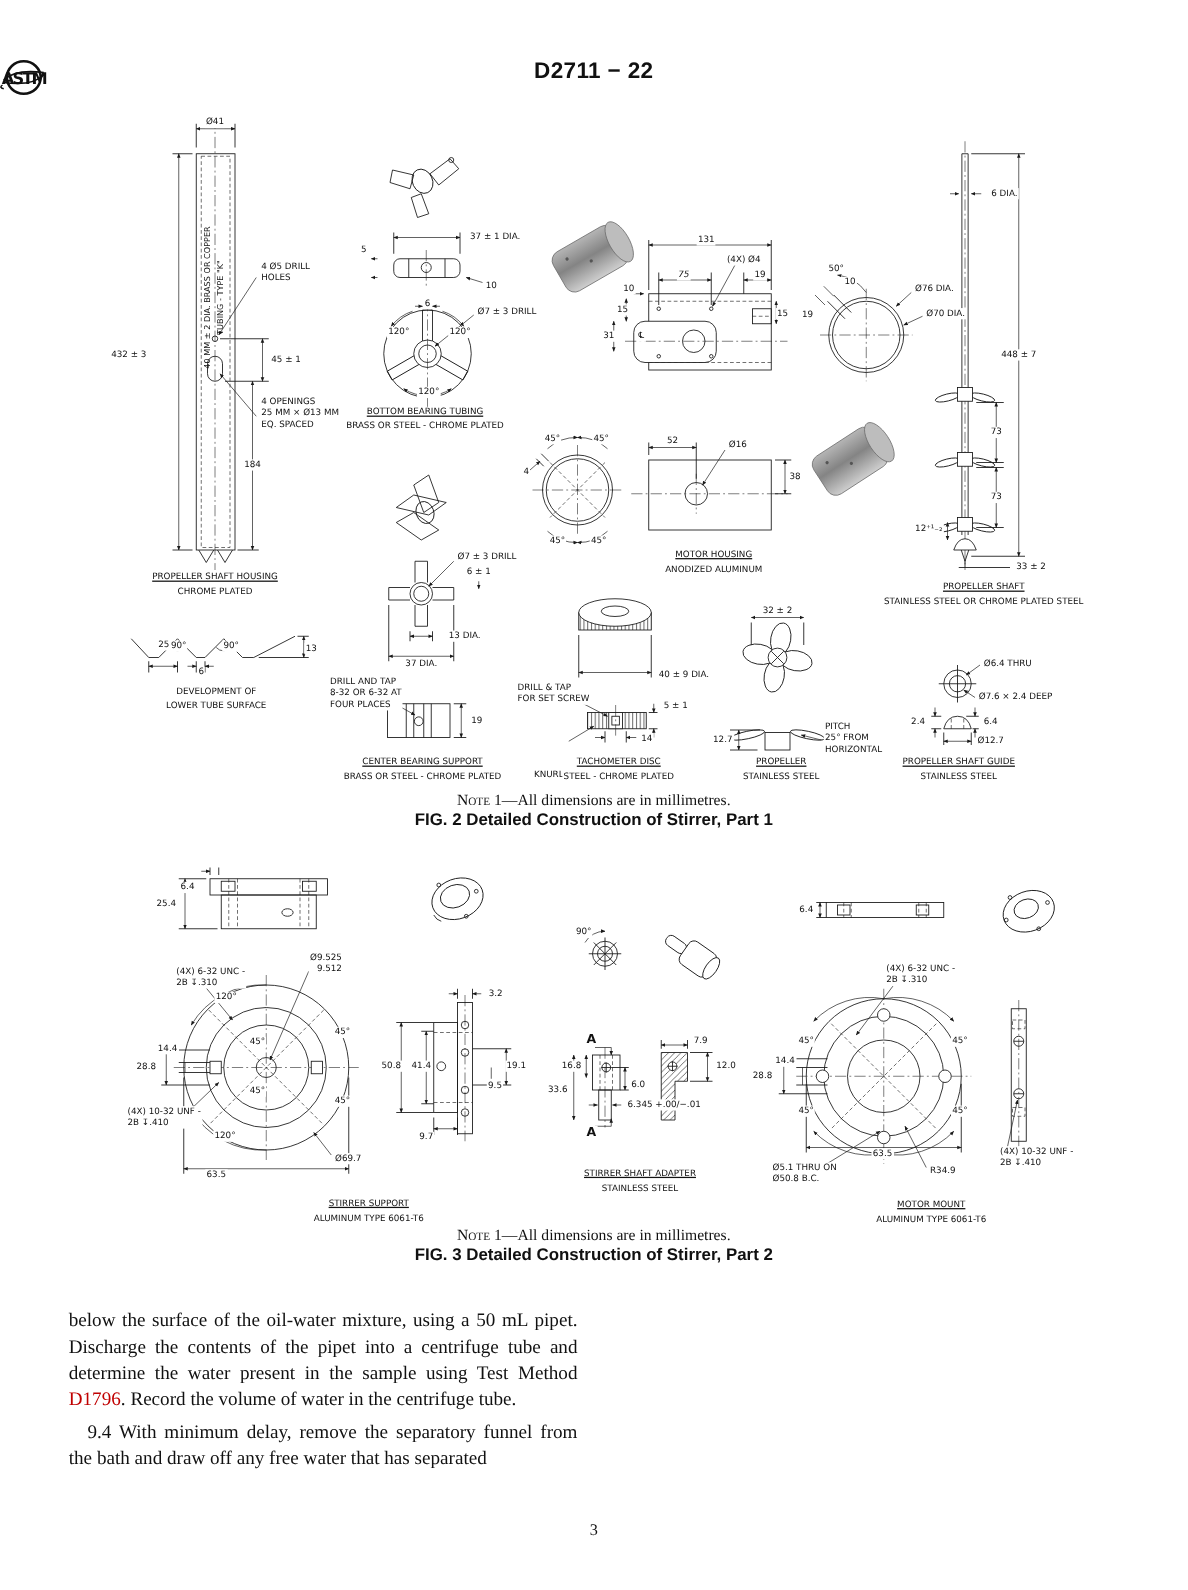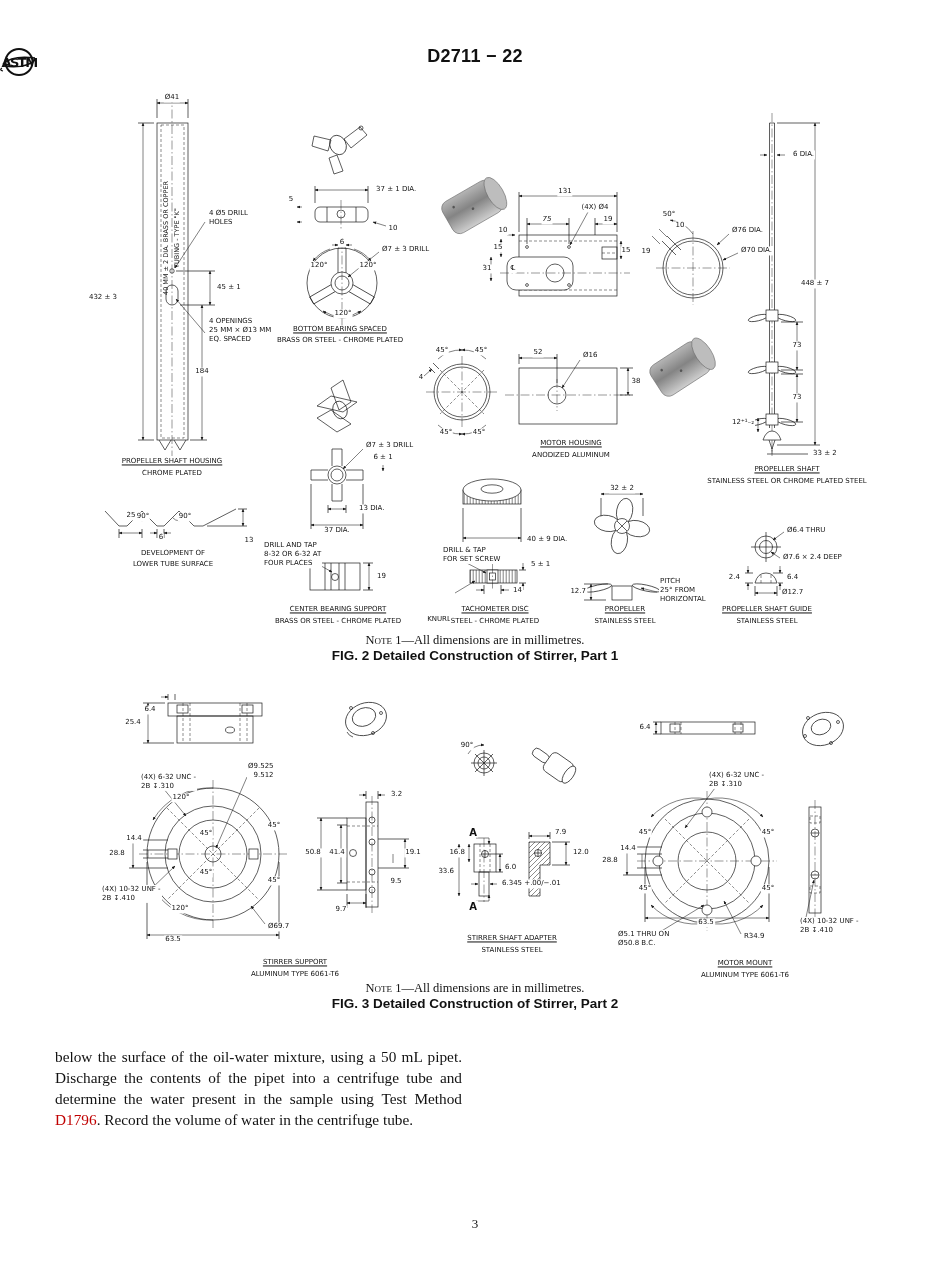--- a/index.html
+++ b/index.html
@@ -380,41 +380,41 @@
   <line class="ln" x1="718" y1="485" x2="728" y2="485"></line>
         <line class="ln" x1="723" y1="495" x2="728" y2="495"></line>
   <line class="dim" x1="725" y1="478" x2="725" y2="485" marker-end="url(#ar)"></line>
   <line class="dim" x1="725" y1="502" x2="725" y2="495" marker-end="url(#ar)"></line>
   <line class="ln" x1="700" y1="498" x2="700" y2="508"></line>
         <line class="ln" x1="722" y1="498" x2="722" y2="508"></line>
   <line class="dim" x1="700" y1="505" x2="722" y2="505" marker-start="url(#ar)" marker-end="url(#ar)"></line>
 </g>
 </svg>
 <span class="dl" style="left: 117px; top: 10px;">Ø41</span>
-    <span class="dl" style="left: 48px; top: 210px;">432 ± 3</span>
+    <span class="dl" style="left: 48px; top: 196px;">432 ± 3</span>
     <span class="dl dl-v" style="left: 111px; top: 150px;">40 MM ± 2 DIA. BRASS OR COPPER</span>
     <span class="dl dl-v" style="left: 122px; top: 150px;">TUBING - TYPE "K"</span>
     <span class="dl a-s" style="left: 153px; top: 130px;">4 Ø5 DRILL
 HOLES</span>
     <span class="dl a-s" style="left: 161px; top: 200px;">45 ± 1</span>
     <span class="dl a-s" style="left: 153px; top: 243px;">4 OPENINGS
 25 MM × Ø13 MM
 EQ. SPACED</span>
     <span class="dl" style="left: 147px; top: 284px;">184</span>
     <span class="dl dl-t" style="left: 117px; top: 374px;">PROPELLER SHAFT HOUSING</span>
     <span class="dl dl-st" style="left: 117px; top: 386px;">CHROME PLATED</span>
     <span class="dl a-s" style="left: 320px; top: 102px;">37 ± 1 DIA.</span>
     <span class="dl" style="left: 236px; top: 112px;">5</span>
     <span class="dl" style="left: 338px; top: 141px;">10</span>
     <span class="dl" style="left: 287px; top: 155px;">6</span>
     <span class="dl a-s" style="left: 326px; top: 162px;">Ø7 ± 3 DRILL</span>
     <span class="dl" style="left: 264px; top: 178px;">120°</span>
     <span class="dl" style="left: 313px; top: 178px;">120°</span>
     <span class="dl" style="left: 288px; top: 226px;">120°</span>
-    <span class="dl dl-t" style="left: 285px; top: 242px;">BOTTOM BEARING SPACED</span>
+    <span class="dl dl-t" style="left: 285px; top: 242px;">BOTTOM BEARING TUBING</span>
     <span class="dl dl-st" style="left: 285px; top: 253px;">BRASS OR STEEL - CHROME PLATED</span>
     <span class="dl" style="left: 510px; top: 104px;">131</span>
     <span class="dl" style="left: 540px; top: 120px;">(4X) Ø4</span>
     <span class="dl" style="left: 492px; top: 132px; font-style: italic;">75</span>
     <span class="dl" style="left: 553px; top: 132px;">19</span>
     <span class="dl" style="left: 448px; top: 143px;">10</span>
     <span class="dl" style="left: 443px; top: 160px;">15</span>
     <span class="dl" style="left: 571px; top: 163px;">15</span>
     <span class="dl" style="left: 432px; top: 181px;">31</span>
     <span class="dl" style="left: 458px; top: 181px;">℄</span>
@@ -436,37 +436,37 @@
     <span class="dl" style="left: 391px; top: 345px;">45°</span>
     <span class="dl" style="left: 424px; top: 345px;">45°</span>
     <span class="dl" style="left: 366px; top: 290px;">4</span>
     <span class="dl" style="left: 483px; top: 265px;">52</span>
     <span class="dl a-s" style="left: 527px; top: 268px;">Ø16</span>
     <span class="dl" style="left: 581px; top: 294px;">38</span>
     <span class="dl dl-t" style="left: 516px; top: 356px;">MOTOR HOUSING</span>
     <span class="dl dl-st" style="left: 516px; top: 368px;">ANODIZED ALUMINUM</span>
     <span class="dl" style="left: 88px; top: 429px;">90°</span>
     <span class="dl" style="left: 130px; top: 429px;">90°</span>
-    <span class="dl" style="left: 194px; top: 453px;">13</span>
+    <span class="dl" style="left: 194px; top: 431px;">13</span>
     <span class="dl" style="left: 76px; top: 428px;">25</span>
     <span class="dl" style="left: 106px; top: 450px;">6</span>
     <span class="dl dl-st" style="left: 118px; top: 466px;">DEVELOPMENT OF</span>
     <span class="dl dl-st" style="left: 118px; top: 477px;">LOWER TUBE SURFACE</span>
     <span class="dl a-s" style="left: 310px; top: 358px;">Ø7 ± 3 DRILL</span>
     <span class="dl" style="left: 328px; top: 370px;">6 ± 1</span>
     <span class="dl a-s" style="left: 303px; top: 421px;">13 DIA.</span>
     <span class="dl" style="left: 282px; top: 443px;">37 DIA.</span>
     <span class="dl a-s" style="left: 208px; top: 467px;">DRILL AND TAP
 8-32 OR 6-32 AT
 FOUR PLACES</span>
     <span class="dl a-s" style="left: 321px; top: 489px;">19</span>
     <span class="dl dl-t" style="left: 283px; top: 522px;">CENTER BEARING SUPPORT</span>
     <span class="dl dl-st" style="left: 283px; top: 534px;">BRASS OR STEEL - CHROME PLATED</span>
     <span class="dl a-s" style="left: 471px; top: 452px;">40 ± 9 DIA.</span>
-    <span class="dl a-s" style="left: 358px; top: 467px; margin-left: 29px;">DRILL &amp; TAP
+    <span class="dl a-s" style="left: 358px; top: 467px;">DRILL &amp; TAP
 FOR SET SCREW</span>
     <span class="dl a-s" style="left: 475px; top: 477px;">5 ± 1</span>
     <span class="dl" style="left: 384px; top: 508px; margin-top: 24px;">KNURL</span>
     <span class="dl a-s" style="left: 457px; top: 503px;">14</span>
     <span class="dl dl-t" style="left: 440px; top: 522px;">TACHOMETER DISC</span>
     <span class="dl dl-st" style="left: 440px; top: 534px;">STEEL - CHROME PLATED</span>
     <span class="dl" style="left: 567px; top: 401px;">32 ± 2</span>
     <span class="dl a-e" style="left: 532px; top: 504px;">12.7</span>
     <span class="dl a-s" style="left: 604px; top: 503px;">PITCH
 25° FROM
@@ -688,21 +688,21 @@
 2B ↧.410</span>
     <span class="dl" style="left: 125px; top: 217px;">120°</span>
     <span class="dl a-s" style="left: 212px; top: 235px;">Ø69.7</span>
     <span class="dl" style="left: 118px; top: 248px;">63.5</span>
     <span class="dl dl-t" style="left: 240px; top: 271px;">STIRRER SUPPORT</span>
     <span class="dl dl-st" style="left: 240px; top: 283px;">ALUMINUM TYPE 6061-T6</span>
     <span class="dl a-s" style="left: 335px; top: 103px;">3.2</span>
     <span class="dl" style="left: 258px; top: 161px;">50.8</span>
     <span class="dl" style="left: 282px; top: 161px;">41.4</span>
     <span class="dl" style="left: 358px; top: 161px;">19.1</span>
-    <span class="dl" style="left: 341px; top: 190px;">9.5</span>
+    <span class="dl" style="left: 341px; top: 177px;">9.5</span>
     <span class="dl" style="left: 286px; top: 218px;">9.7</span>
     <span class="dl" style="left: 412px; top: 54px;">90°</span>
     <span class="dl dl-bold" style="left: 418px; top: 140px;">A</span>
     <span class="dl dl-bold" style="left: 418px; top: 214px;">A</span>
     <span class="dl a-e" style="left: 411px; top: 161px;">16.8</span>
     <span class="dl a-e" style="left: 400px; top: 180px;">33.6</span>
     <span class="dl a-s" style="left: 449px; top: 176px;">6.0</span>
     <span class="dl a-s" style="left: 446px; top: 192px;">6.345 +.00/−.01</span>
     <span class="dl a-s" style="left: 499px; top: 141px;">7.9</span>
     <span class="dl a-s" style="left: 517px; top: 161px;">12.0</span>
@@ -727,17 +727,18 @@
     <span class="dl dl-st" style="left: 690px; top: 284px;">ALUMINUM TYPE 6061-T6</span>
   </div>
 
 <div class="note" id="note3">
   <span class="sc">Note</span><span> 1—All dimensions are in millimetres.</span>
 </div>
 <div class="figcap" id="cap3">FIG. 3  Detailed Construction of Stirrer, Part 2</div>
 
 <div class="col" id="colL">
   <p><span>below the surface of the oil-water mixture, using a 50 mL pipet. Discharge the contents of the pipet into a centrifuge tube and determine the water present in the sample using Test Method </span><a class="ref">D1796</a><span>. Record the volume of water in the centrifuge tube.</span></p>
+  <p class="ind">9.4 With minimum delay, remove the separatory funnel from the bath and draw off any free water that has separated</p>
 </div>
 <div class="col" id="colR">
 </div>
 
 <div class="pageno">3</div>
 
 </body></html>

